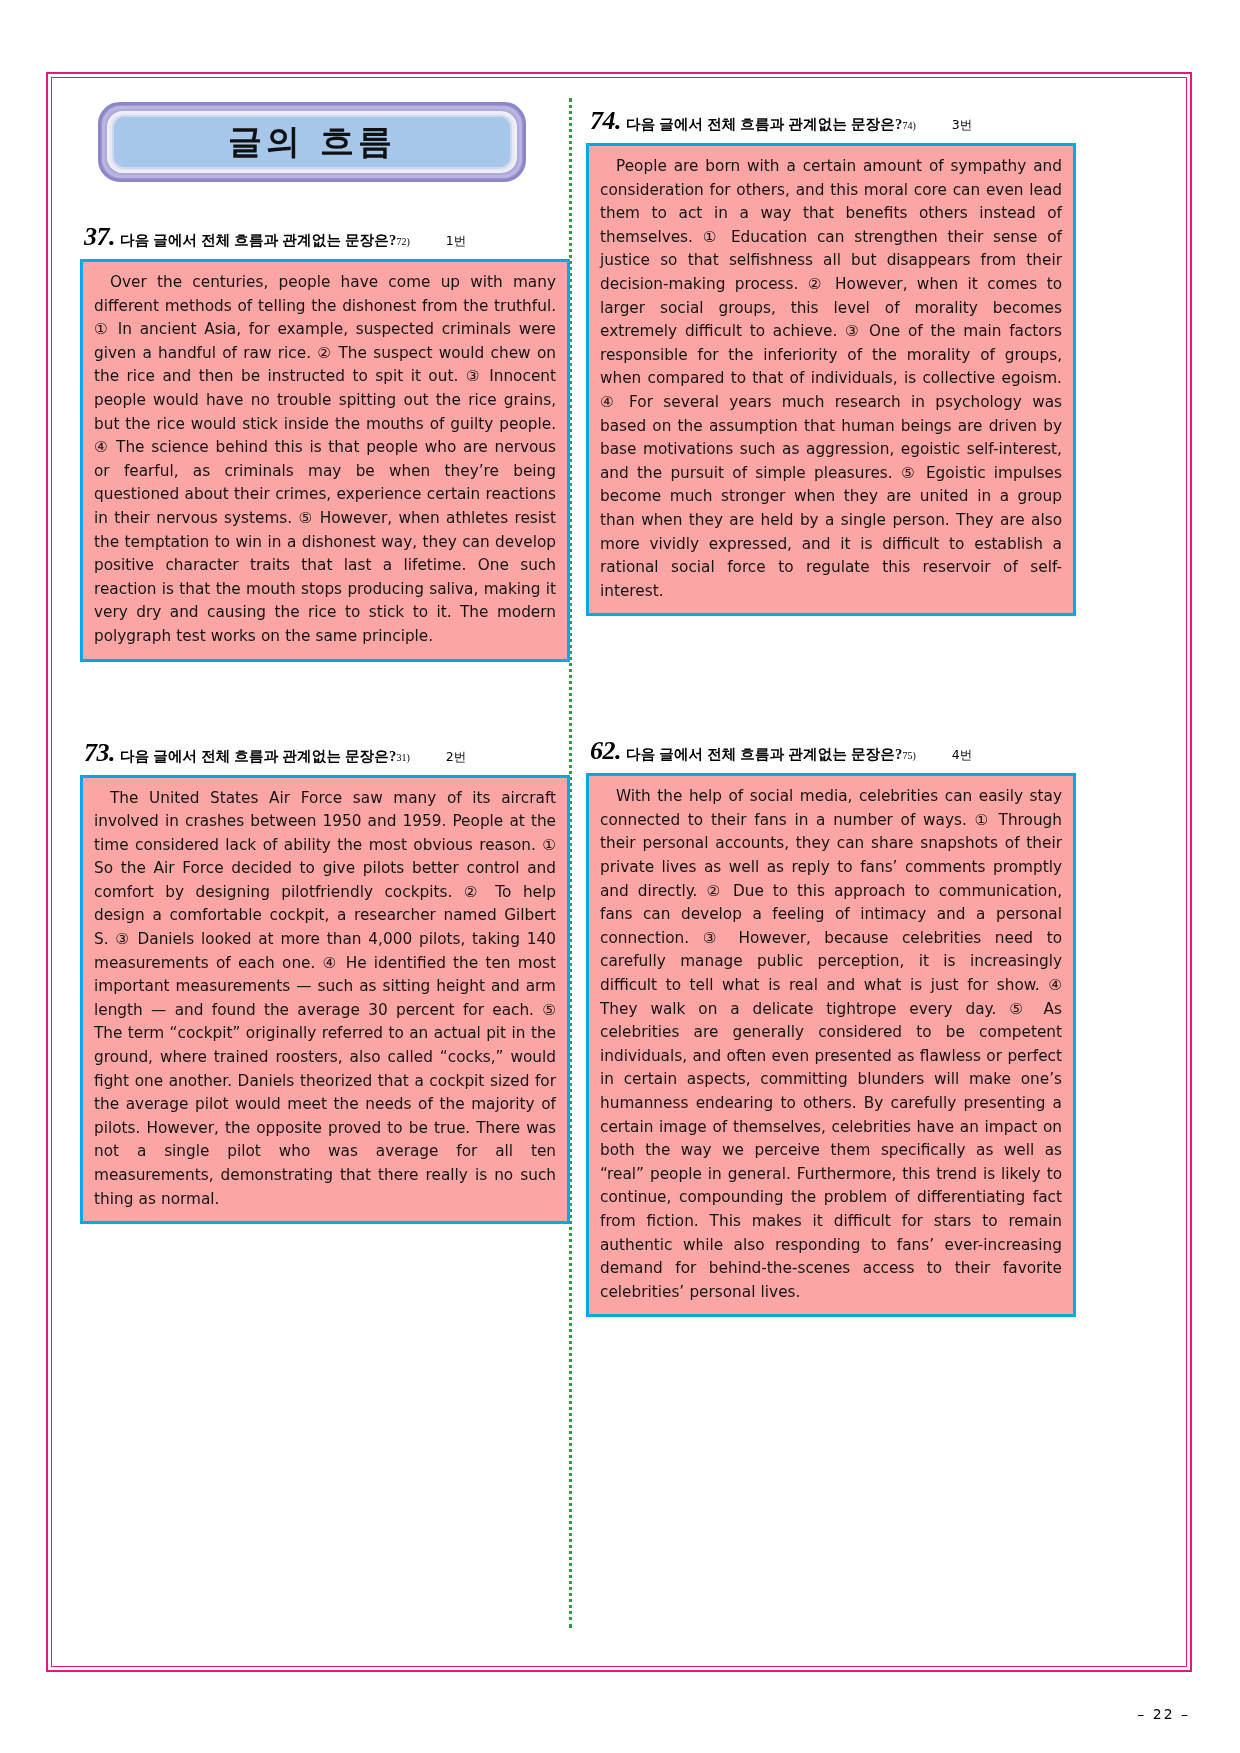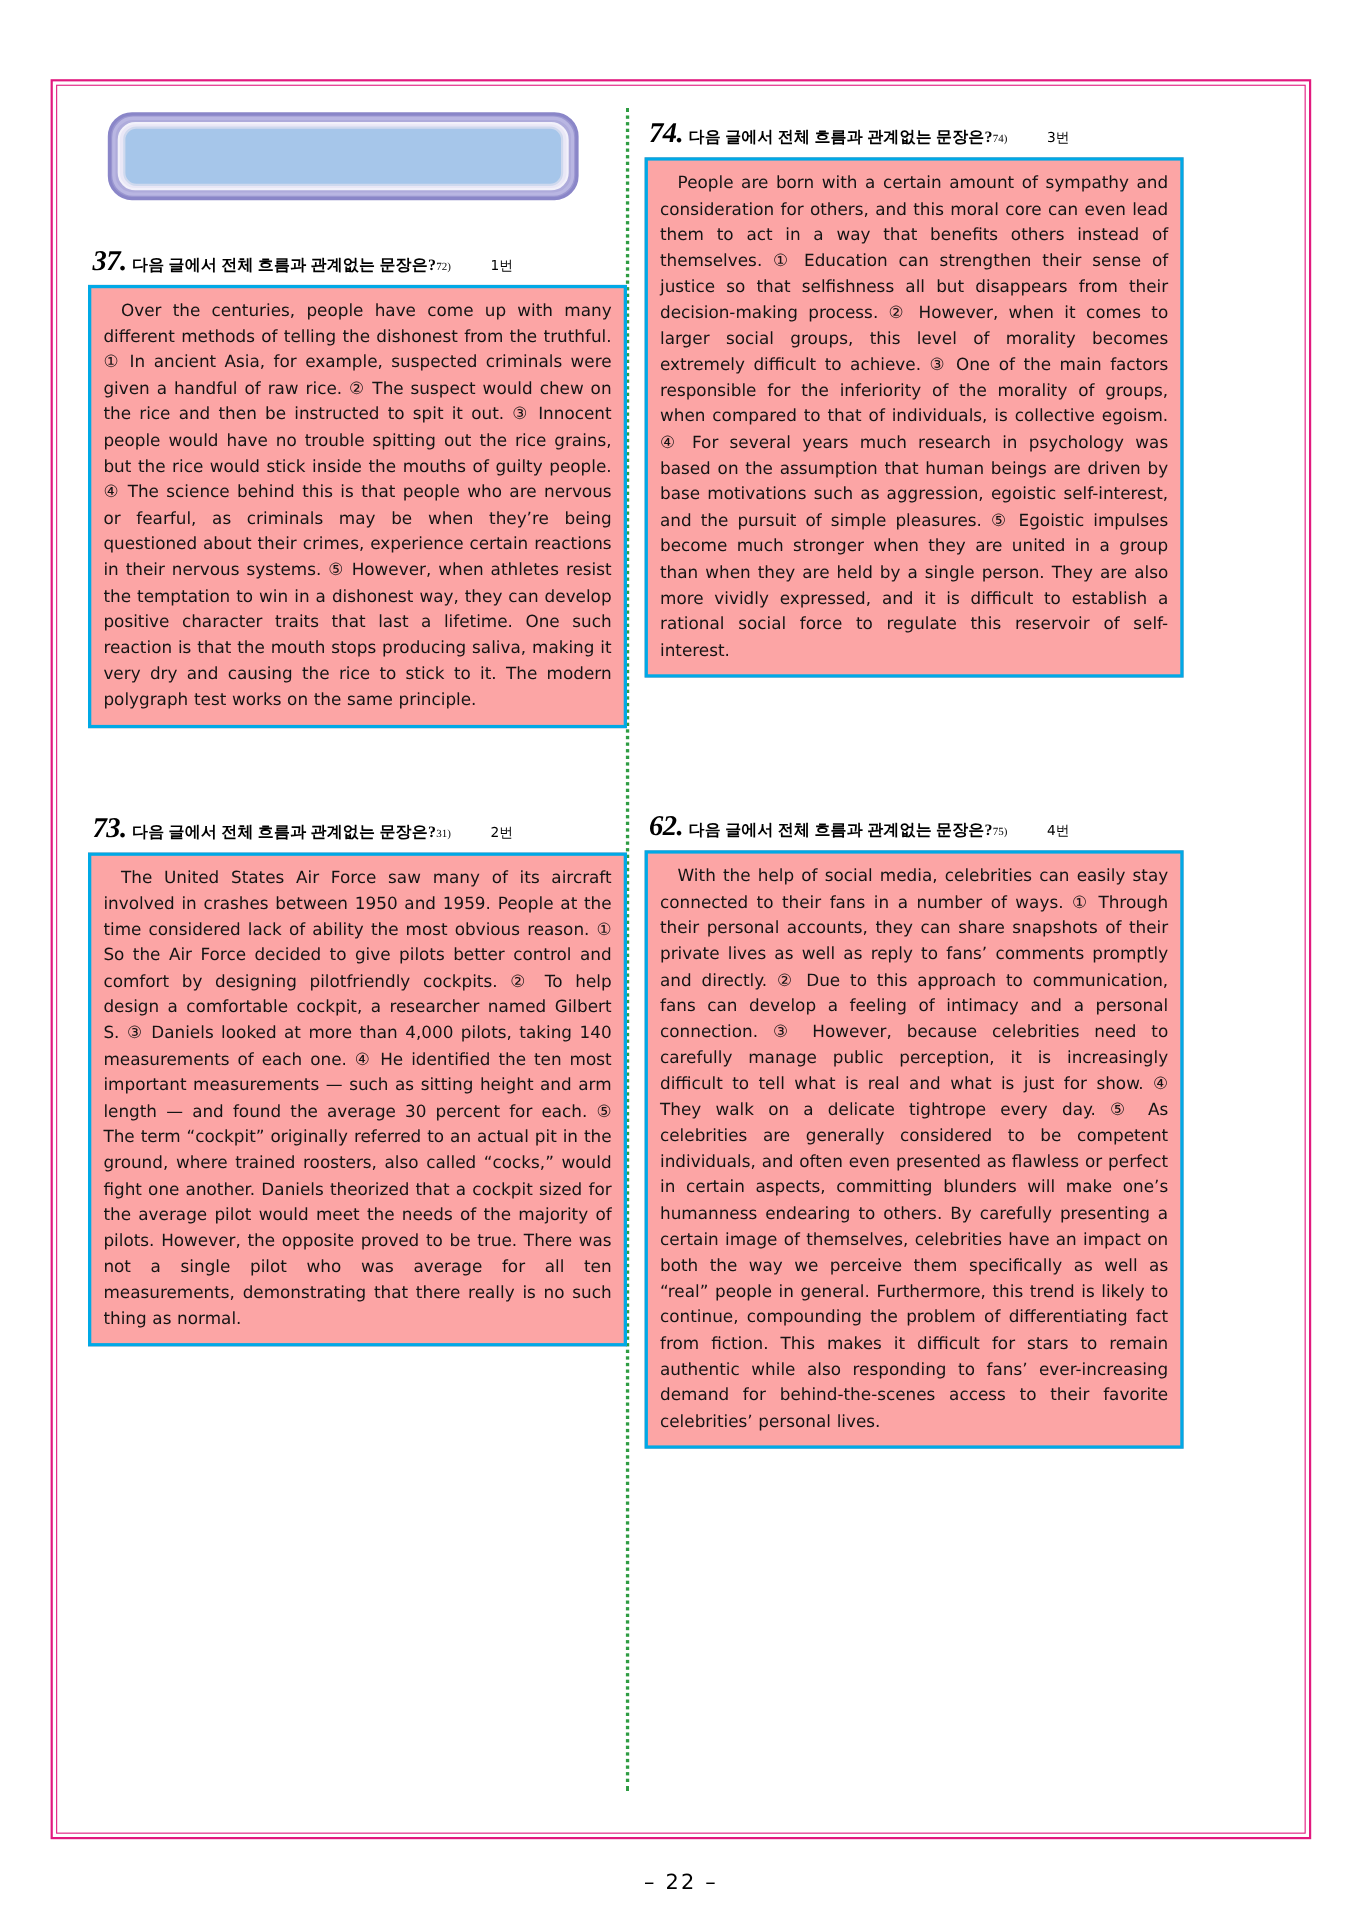--- a/index.html
+++ b/index.html
@@ -110,23 +110,23 @@
     word-spacing:0.3px;
   }
 
   .spacer-72{height:76px;}
   .spacer-74{height:120px;}
 
   
   .footer{
     position:absolute;
     left:0;right:0;bottom:-52px;
-    text-align:center;
-    font-family:"DejaVu Sans","Liberation Sans",sans-serif;
-    font-size:19px;
+    text-align:right;
+    font-family:"DejaVu Sans","Liberation Sans",sans-serif;
+    font-size:14px;
     color:#000;
     letter-spacing:2px;
   }
 </style>
 </head>
 <body>
 
 <div class="page">
   <div class="page-inner"></div>
 
@@ -134,20 +134,21 @@
 
     <div class="divider"></div>
 
     <div class="col col-left">
 
       <div class="banner-wrap">
         <div class="bz bz1"></div>
         <div class="bz bz2"></div>
         <div class="bz bz3"></div>
         <div class="bz bz4"></div>
+        <div class="banner-text">글의 흐름</div>
       </div>
 
       <div style="height:40px"></div>
 
       <div class="qhead">
         <span class="qnum">37.</span>
         <span class="qtext">다음 글에서 전체 흐름과 관계없는 문장은?</span>
           <span class="qsup">72)</span>
           <span class="qans">1번</span>
       </div>

